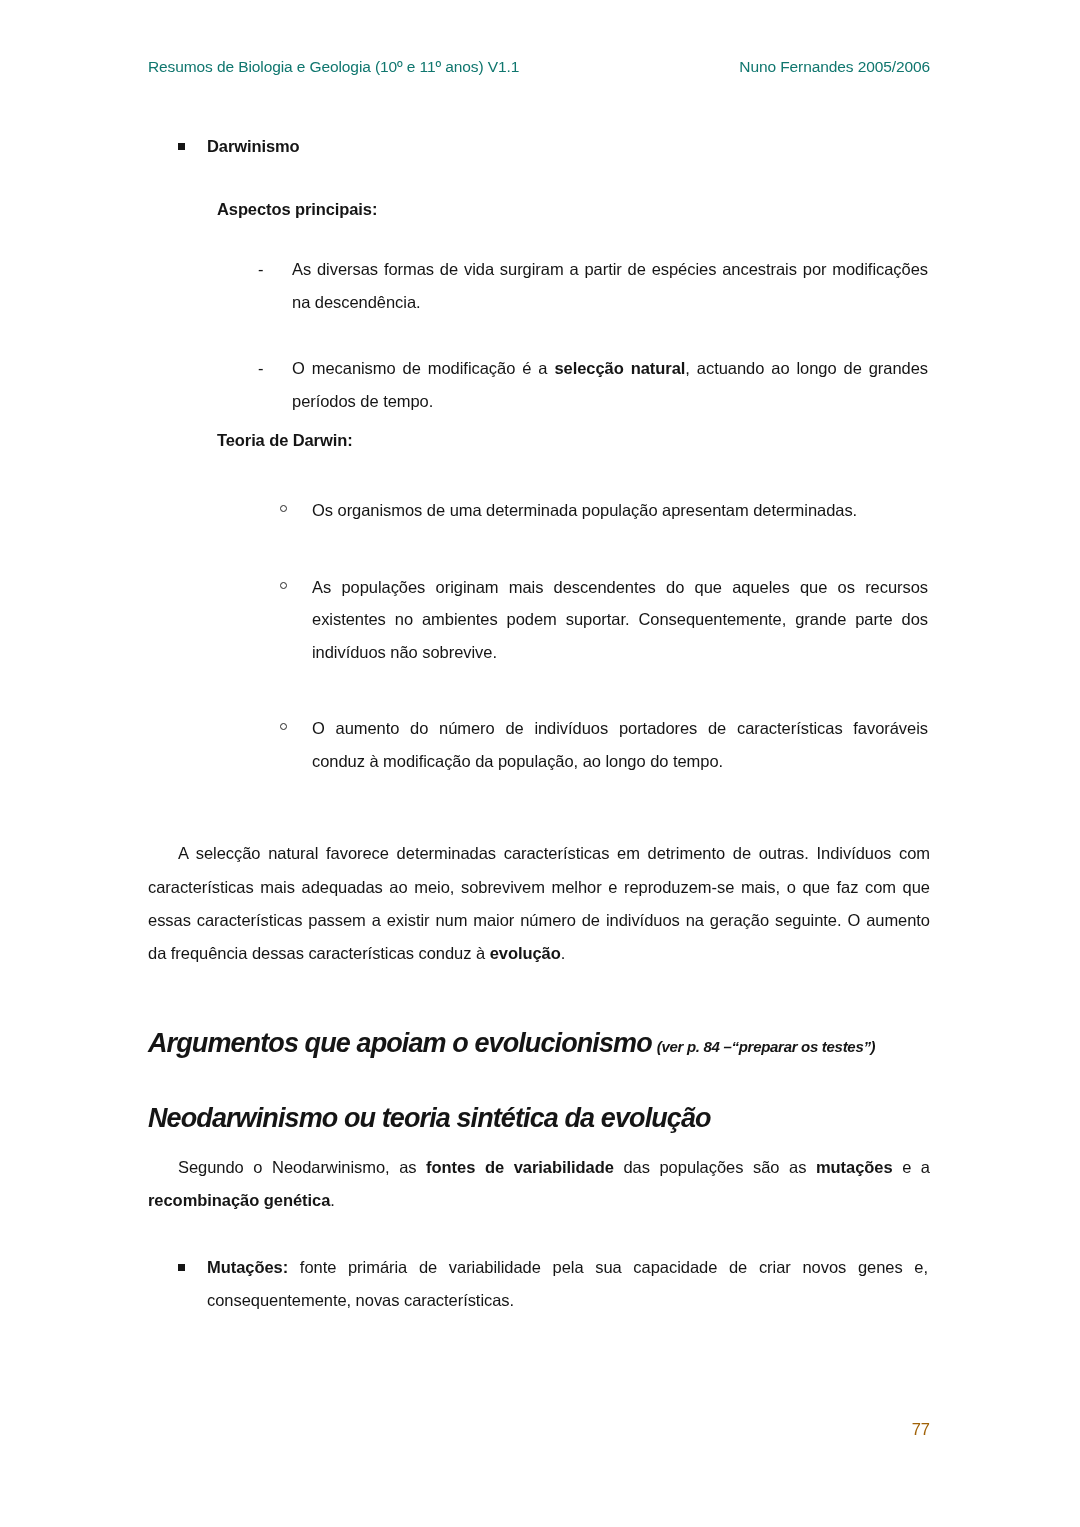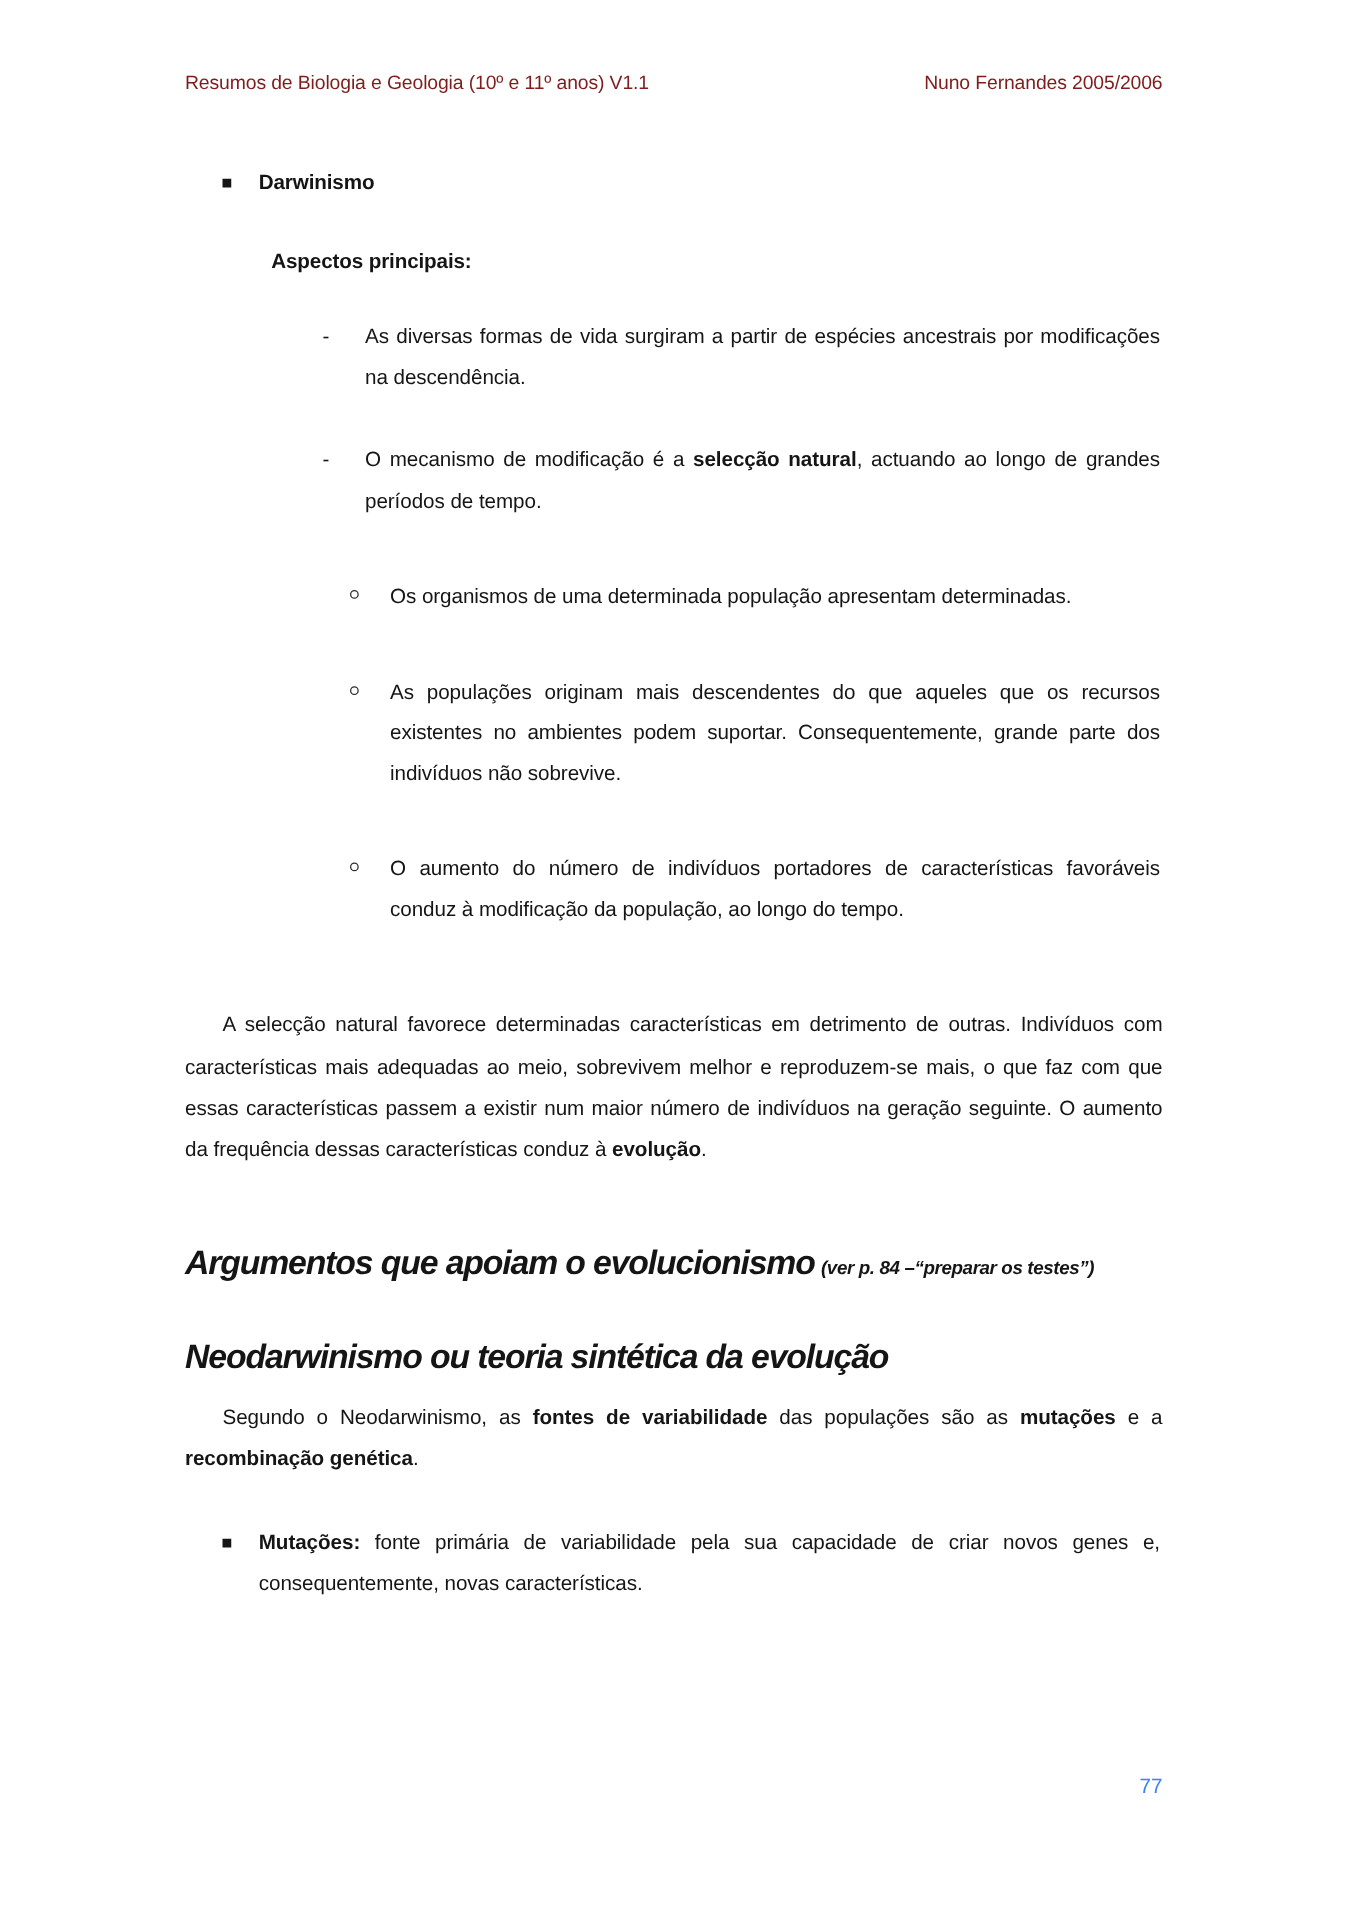--- a/index.html
+++ b/index.html
@@ -21,21 +21,21 @@
   .header {
     position: absolute;
     left: 148px;
     top: 58px;
     width: 782px;
     display: flex;
     justify-content: space-between;
     align-items: baseline;
     font-size: 15.5px;
     letter-spacing: -0.1px;
-    color: #7f1d1d;
+    color: #0f766e;
   }
 
   
   .content {
     position: absolute;
     left: 148px;
     top: 118px;
     width: 782px;
   }
 
@@ -175,21 +175,21 @@
   b, .bold { font-weight: bold; }
 
   
   .page-number {
     position: absolute;
     left: 0;
     top: 1420px;
     width: 930px;
     text-align: right;
     font-size: 16.5px;
-    color: #3b82f6;
+    color: #a16207;
   }
 </style>
 </head>
 <body>
 
 <div class="page">
 
   <div class="header">
     <span>Resumos de Biologia e Geologia (10º e 11º anos) V1.1</span>
     <span>Nuno Fernandes 2005/2006</span>
@@ -207,20 +207,21 @@
     <div class="dash-item">
       <span class="dash-marker">-</span>
       <span class="rich"><span>As diversas formas de vida surgiram a partir de espécies ancestrais por modificações na descendência.</span></span>
     </div>
 
     <div class="dash-item">
       <span class="dash-marker">-</span>
       <span class="rich"><span>O mecanismo de modificação é a </span><span class="bold">selecção natural</span><span>, actuando ao longo de grandes períodos de tempo.</span></span>
     </div>
 
+    <div class="sub-head tight">Teoria de Darwin:</div>
 
     <div class="circ-item">
       <span class="circ-marker"></span>
       <span>Os organismos de uma determinada população apresentam determinadas.</span>
     </div>
 
     <div class="circ-item">
       <span class="circ-marker"></span>
       <span>As populações originam mais descendentes do que aqueles que os recursos existentes no ambientes podem suportar. Consequentemente, grande parte dos indivíduos não sobrevive.</span>
     </div>

